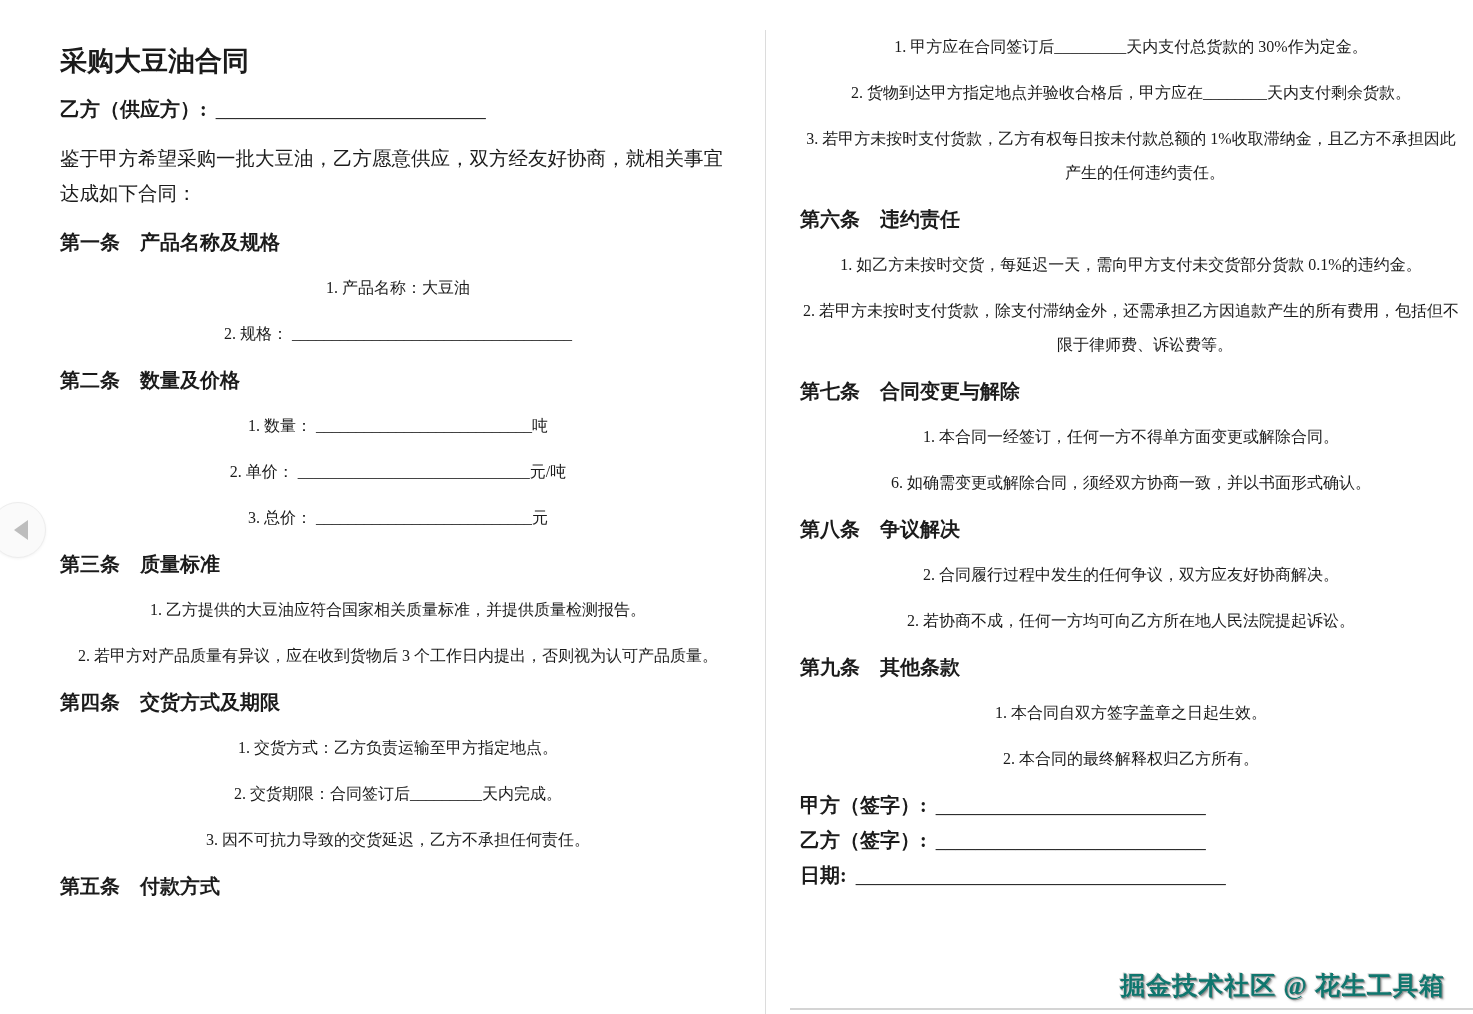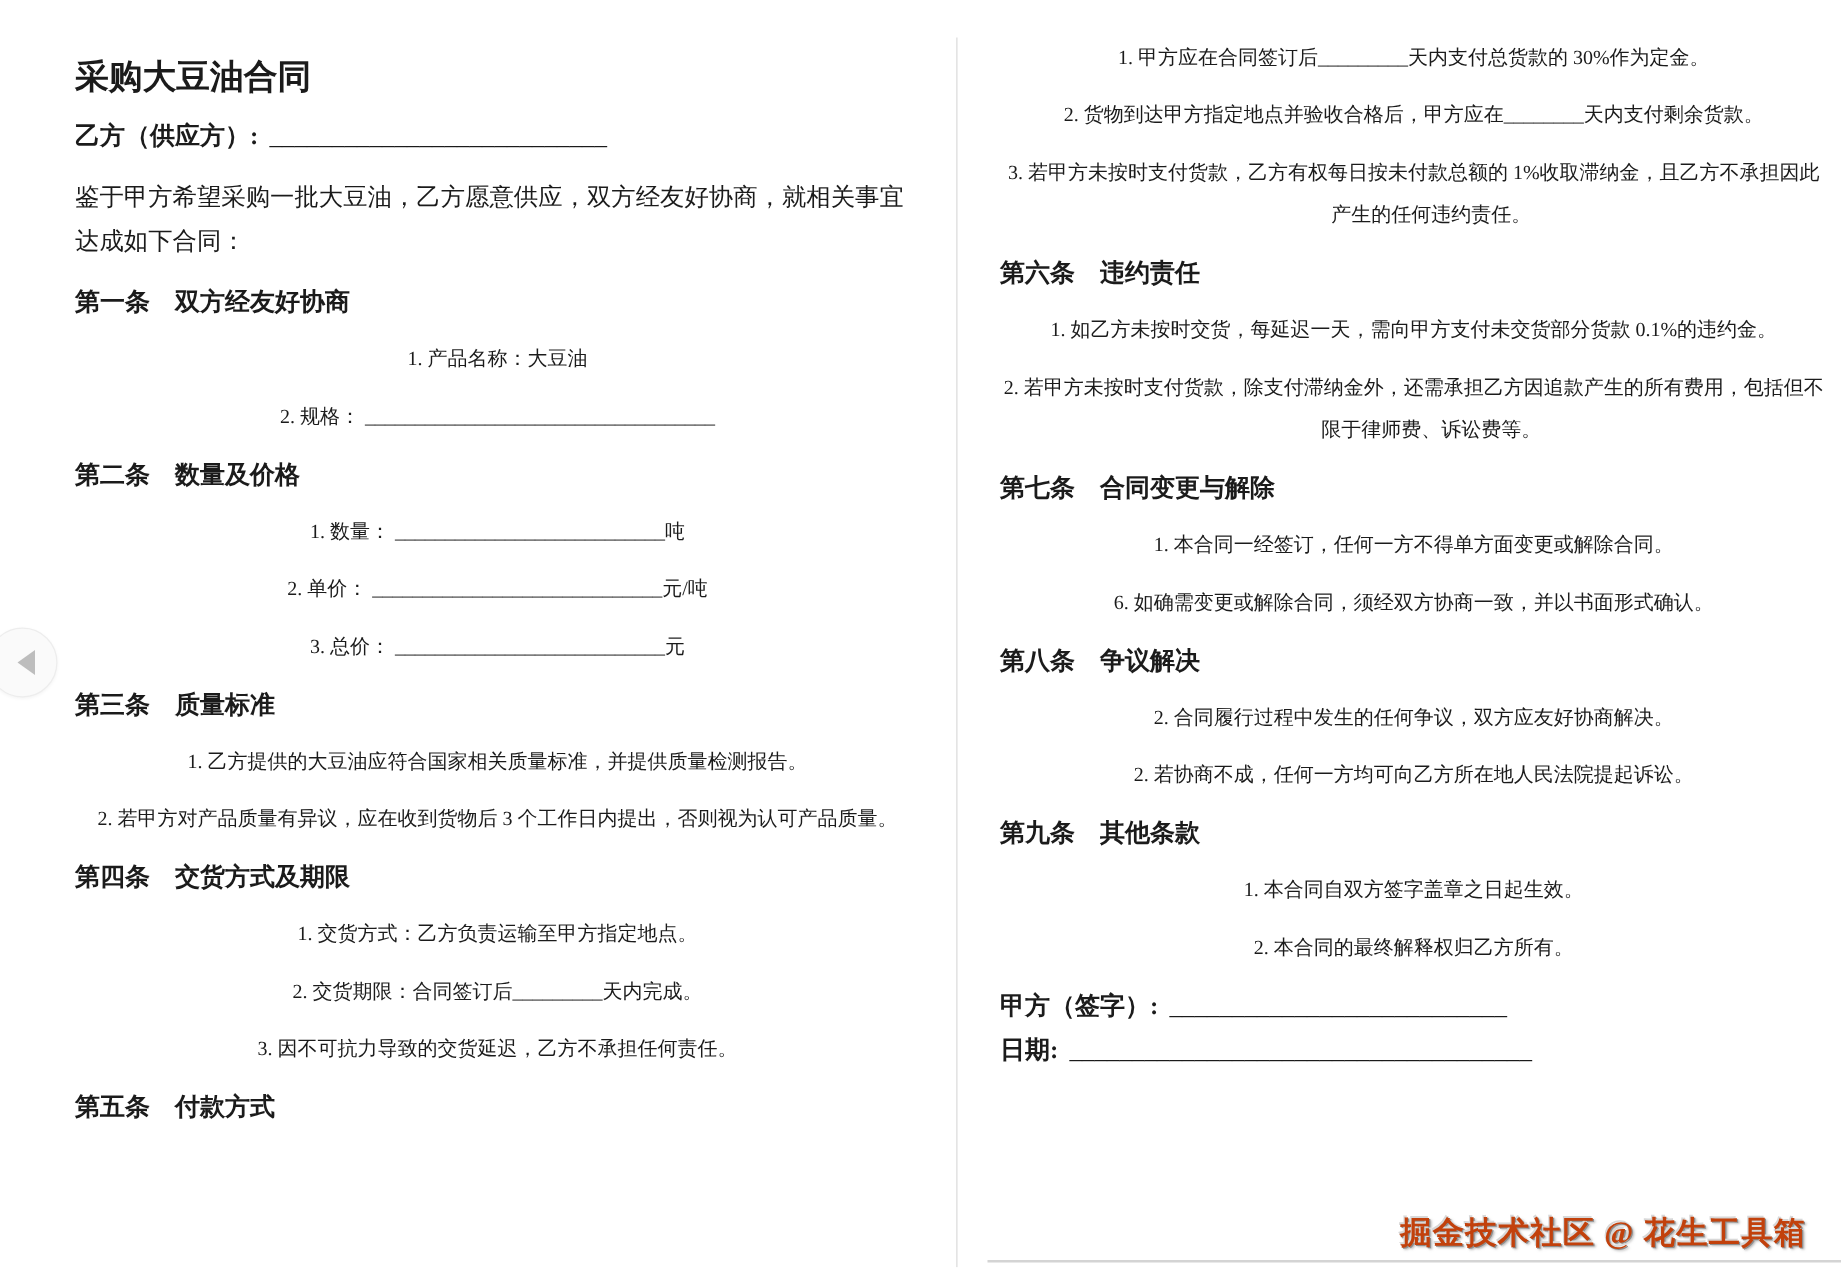--- a/index.html
+++ b/index.html
@@ -38,21 +38,21 @@
     width:1px; background:#dcdcdc;
   }
   .next-page-edge {
     position:absolute; left:790px; right:0; top:1008px;
     height:2px; background:#d4d4d4;
   }
 
   .watermark {
     position:absolute; right:28px; bottom:12px;
     font-size:25px; font-weight:700; letter-spacing:1px; white-space:nowrap;
-    color:#c2410c;
+    color:#0f766e;
     text-shadow:-1px -1px 0 #d8d8d8, 1px 1px 0 #8e8e8e, 2px 2px 2px rgba(120,120,120,0.55);
   }
 
   .nav-prev {
     position:absolute; left:-10px; top:502px;
     width:56px; height:56px; border-radius:50%;
     background:#fafafa; border:1px solid #ededed;
     box-shadow:0 1px 3px rgba(0,0,0,0.05);
     display:flex; align-items:center; justify-content:center;
     cursor:pointer; padding:0;
@@ -74,21 +74,21 @@
     <h1 class="doc-title">采购大豆油合同</h1>
 
     <div class="party-block">
       <div class="party-line">
         <span>乙方（供应方）:</span><span class="blank">___________________________</span>
       </div>
     </div>
 
     <p class="preamble">鉴于甲方希望采购一批大豆油，乙方愿意供应，双方经友好协商，就相关事宜达成如下合同：</p>
 
-    <h2 class="sec-heading">第一条　双方经友好协商</h2>
+    <h2 class="sec-heading">第一条　产品名称及规格</h2>
     <p class="clause">1. 产品名称：大豆油</p>
     <p class="clause">2. 规格： ___________________________________</p>
 
     <h2 class="sec-heading">第二条　数量及价格</h2>
     <p class="clause">1. 数量： ___________________________吨</p>
     <p class="clause">2. 单价： _____________________________元/吨</p>
     <p class="clause">3. 总价： ___________________________元</p>
 
     <h2 class="sec-heading">第三条　质量标准</h2>
     <p class="clause">1. 乙方提供的大豆油应符合国家相关质量标准，并提供质量检测报告。</p>
@@ -123,20 +123,23 @@
 
     <h2 class="sec-heading">第九条　其他条款</h2>
     <p class="clause">1. 本合同自双方签字盖章之日起生效。</p>
     <p class="clause">2. 本合同的最终解释权归乙方所有。</p>
 
     <div class="sig-block">
       <div class="sig-line">
         <span>甲方（签字）:</span><span class="blank">___________________________</span>
       </div>
       <div class="sig-line">
+        <span>乙方（签字）:</span><span class="blank">___________________________</span>
+      </div>
+      <div class="sig-line">
         <span>日期:</span><span class="blank">_____________________________________</span>
       </div>
     </div>
   </div>
 
   <div class="next-page-edge"></div>
 
   <div class="watermark">掘金技术社区 @ 花生工具箱</div>
 
   <button class="nav-prev">

